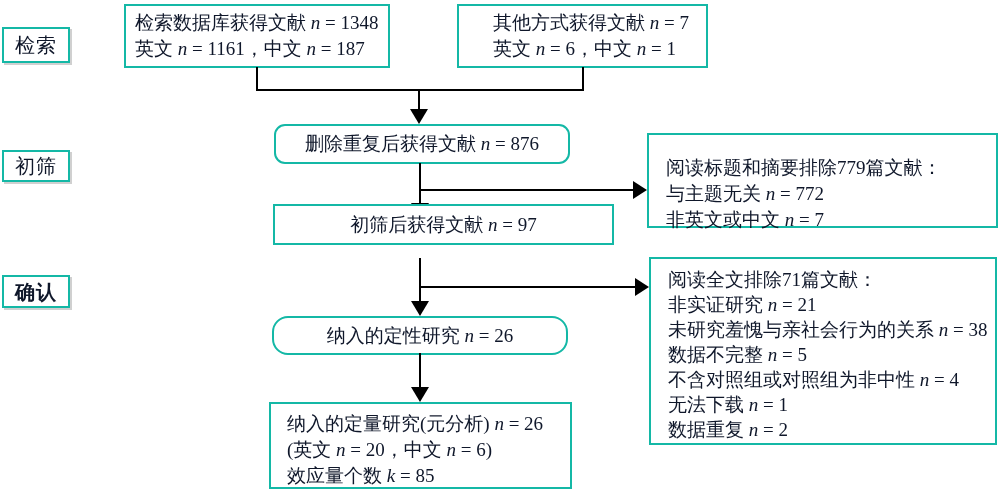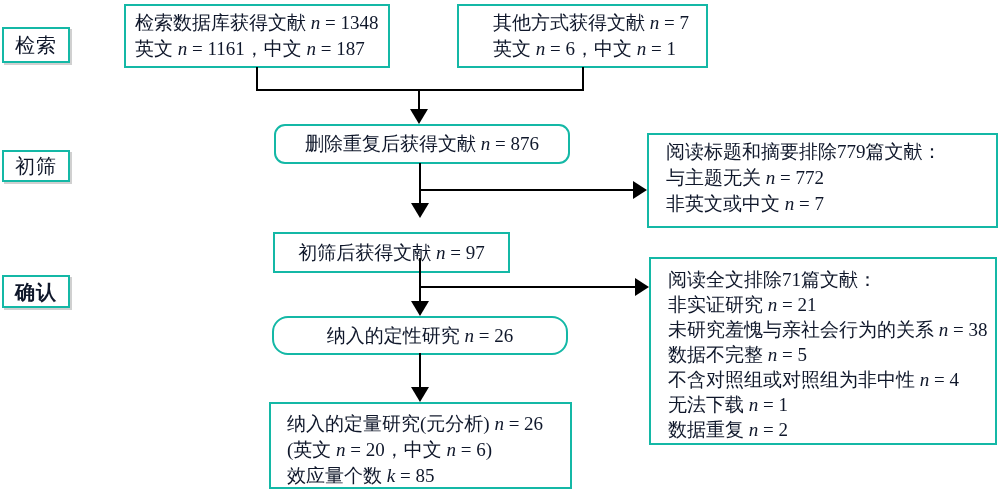--- a/index.html
+++ b/index.html
@@ -61,22 +61,22 @@
   }
   
   .stage-search { left: 2px;  top: 27px;  width: 68px; height: 36px; }
   .stage-screen { left: 2px;  top: 150px; width: 68px; height: 32px; }
   .stage-confirm{ left: 2px;  top: 275px; width: 68px; height: 33px; font-weight: bold; }
   .stage-include{ left: 2px;  top: 385px; width: 68px; height: 33px; }
   
   .node-db      { left: 124px; top: 4px;   width: 266px; height: 64px; padding: 4px 6px 0 9px; }
   .node-other   { left: 457px; top: 4px;   width: 251px; height: 64px; padding: 4px 6px 0 34px; }
   .node-dedup   { left: 274px; top: 124px; width: 296px; height: 40px; border-radius: 11px; }
-  .node-excl-1  { left: 647px; top: 133px; width: 351px; height: 95px;  padding: 4px 6px 0 17px; }
-  .node-screened{ left: 273px; top: 232px; width: 237px; height: 41px; }
+  .node-excl-1  { left: 647px; top: 133px; width: 351px; height: 95px;  padding: 20px 6px 0 17px; }
+  .node-screened{ left: 273px; top: 204px; width: 341px; height: 41px; }
   .node-excl-2  { left: 649px; top: 257px; width: 348px; height: 188px; padding: 8px 12px 0 17px; line-height: 25px; }
   .node-qual    { left: 272px; top: 316px; width: 296px; height: 39px; border-radius: 16px; }
   .node-quant   { left: 269px; top: 402px; width: 303px; height: 87px; padding: 7px 6px 8px 16px; }
 </style>
 </head>
 <body>
 
 <div class="diagram">
 
   <div class="box stage stage-search">

